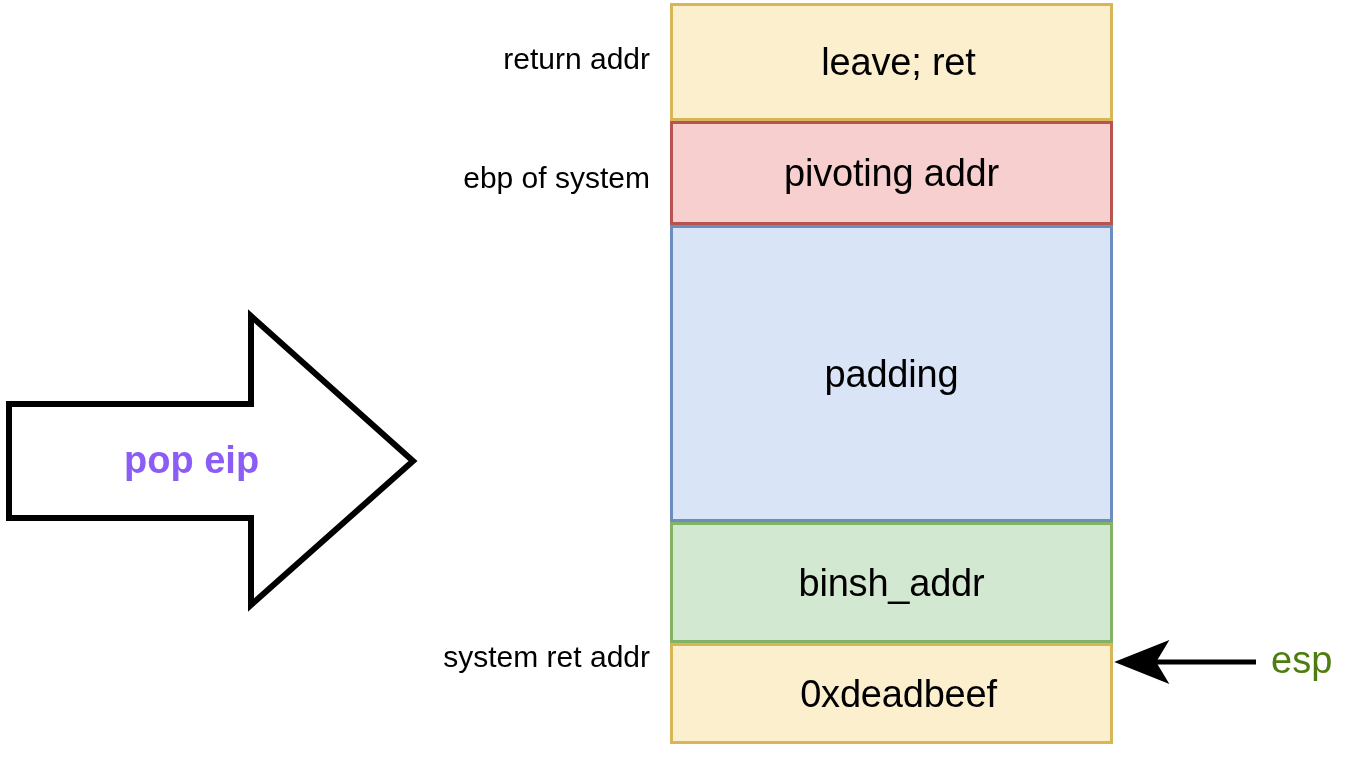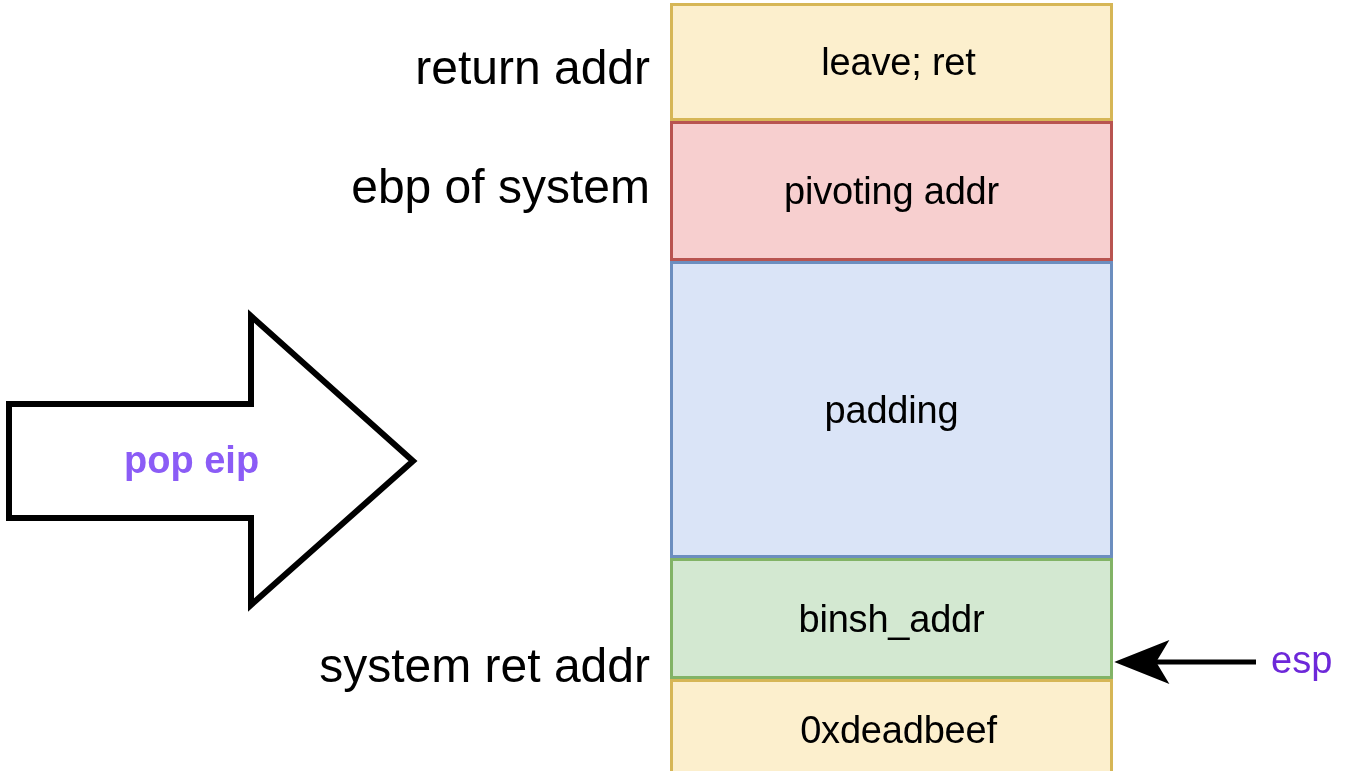--- a/index.html
+++ b/index.html
@@ -52,46 +52,46 @@
   }
   .cell-blue {
     background: #dae4f7;
     border-color: #6c8ebf;
   }
   .cell-green {
     background: #d3e8d1;
     border-color: #82b366;
   }
   .h-ret    { height: 118px; }
-  .h-pivot  { height: 140px; }
+  .h-pivot  { height: 104px; }
   .h-pad    { height: 297px; }
   .h-binsh  { height: 121px; align-items: center; }
   .h-deadbf { height: 101px; }
 
   
   .side-label {
     position: absolute;
     text-align: center;
-    font-size: 48px;
+    font-size: 30px;
     line-height: 1;
     color: #000000;
     white-space: nowrap;
   }
   .lbl-return  { right: 719px; top: 44px; }
   .lbl-ebp     { right: 719px; top: 163px; }
   .lbl-sysret  { right: 719px; top: 642px; }
 
   
   .esp-label {
     position: absolute;
     left: 1271px;
     top: 641px;
     font-size: 38px;
     line-height: 1;
-    color: #6d28d9;
+    color: #4d7c0f;
     white-space: nowrap;
   }
 
   
   .overlay-svg {
     position: absolute;
     left: 0;
     top: 0;
     width: 1369px;
     height: 771px;

